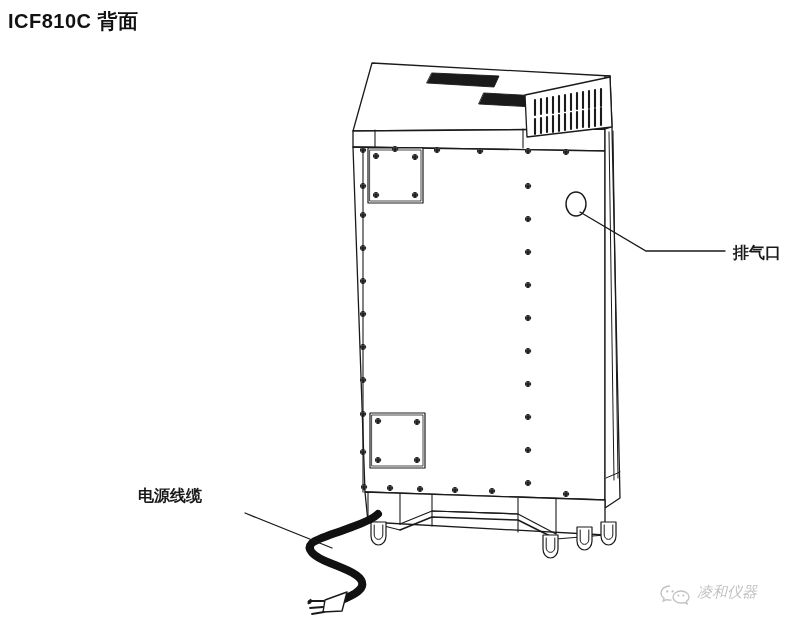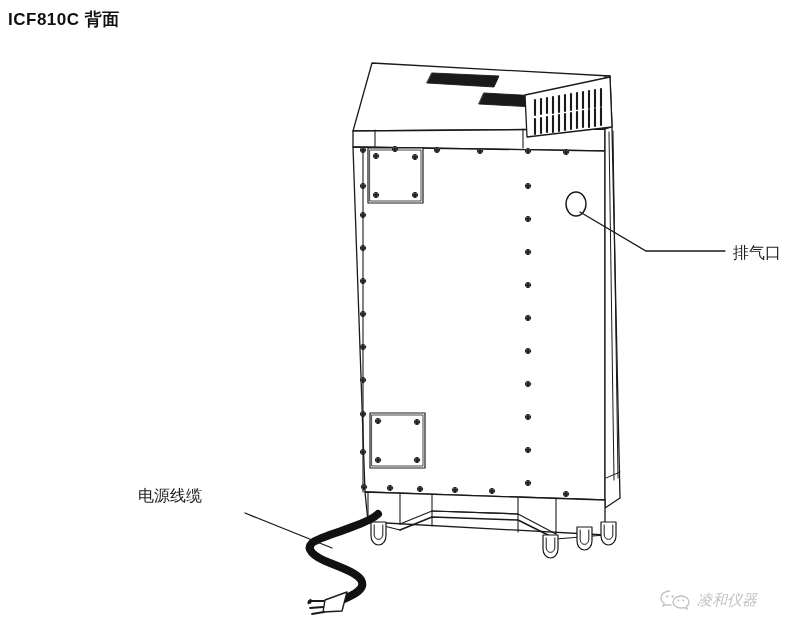--- a/index.html
+++ b/index.html
@@ -14,53 +14,52 @@
     position: relative;
     overflow: hidden;
     font-family: "Liberation Sans", "DejaVu Sans", sans-serif;
     color: #1a1a1a;
   }
 
   #page-title {
     position: absolute;
     left: 8px;
     top: 8px;
-    font-size: 17px;
+    font-size: 20px;
     font-weight: bold;
     letter-spacing: 0.5px;
     white-space: nowrap;
     color: #111111;
   }
 
   #figure-canvas {
     position: absolute;
     left: 0;
     top: 0;
     width: 800px;
     height: 633px;
   }
 
   .callout-label {
     position: absolute;
     font-size: 16px;
-    font-weight: 400;
+    font-weight: 700;
     white-space: nowrap;
     color: #1a1a1a;
   }
   #label-exhaust-port { left: 733px; top: 243px; }
   #label-power-cable  { left: 138px; top: 486px; }
 
   #watermark {
     position: absolute;
     left: 660px;
     top: 583px;
     width: 138px;
     height: 34px;
     display: flex;
-    align-items: center;
     gap: 7px;
     opacity: 0.42;
   }
   #watermark .wm-text {
     font-size: 15px;
     font-style: italic;
     color: #6b6b6b;
     white-space: nowrap;
   }
 </style>

